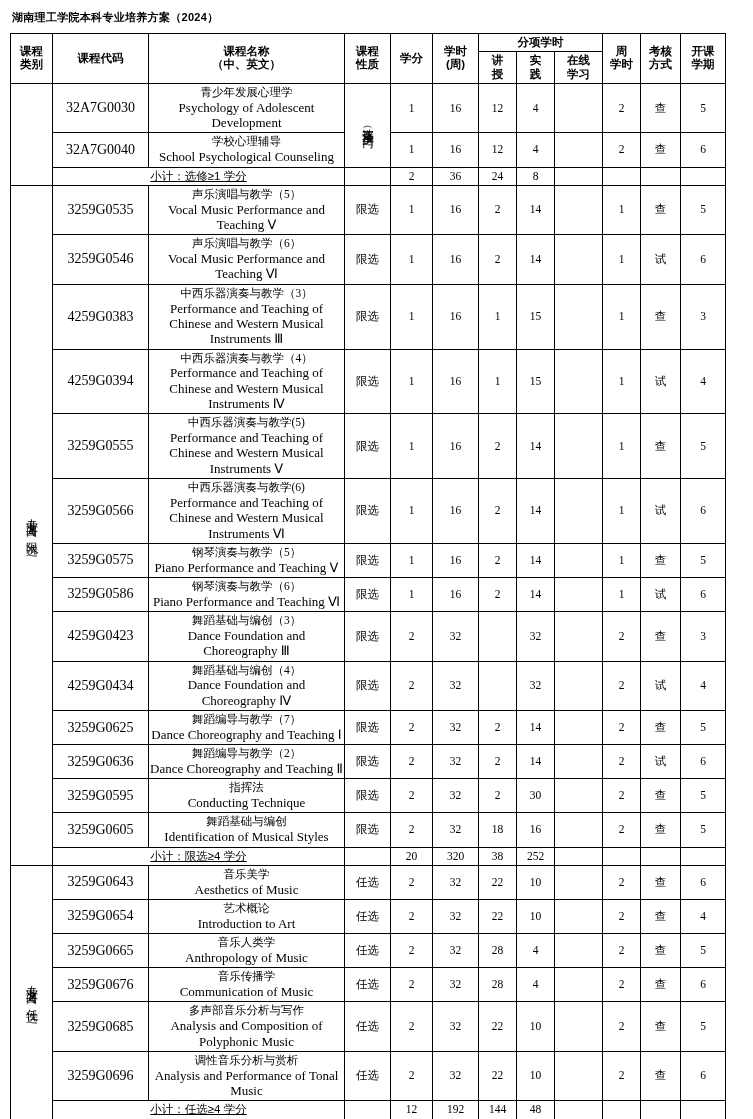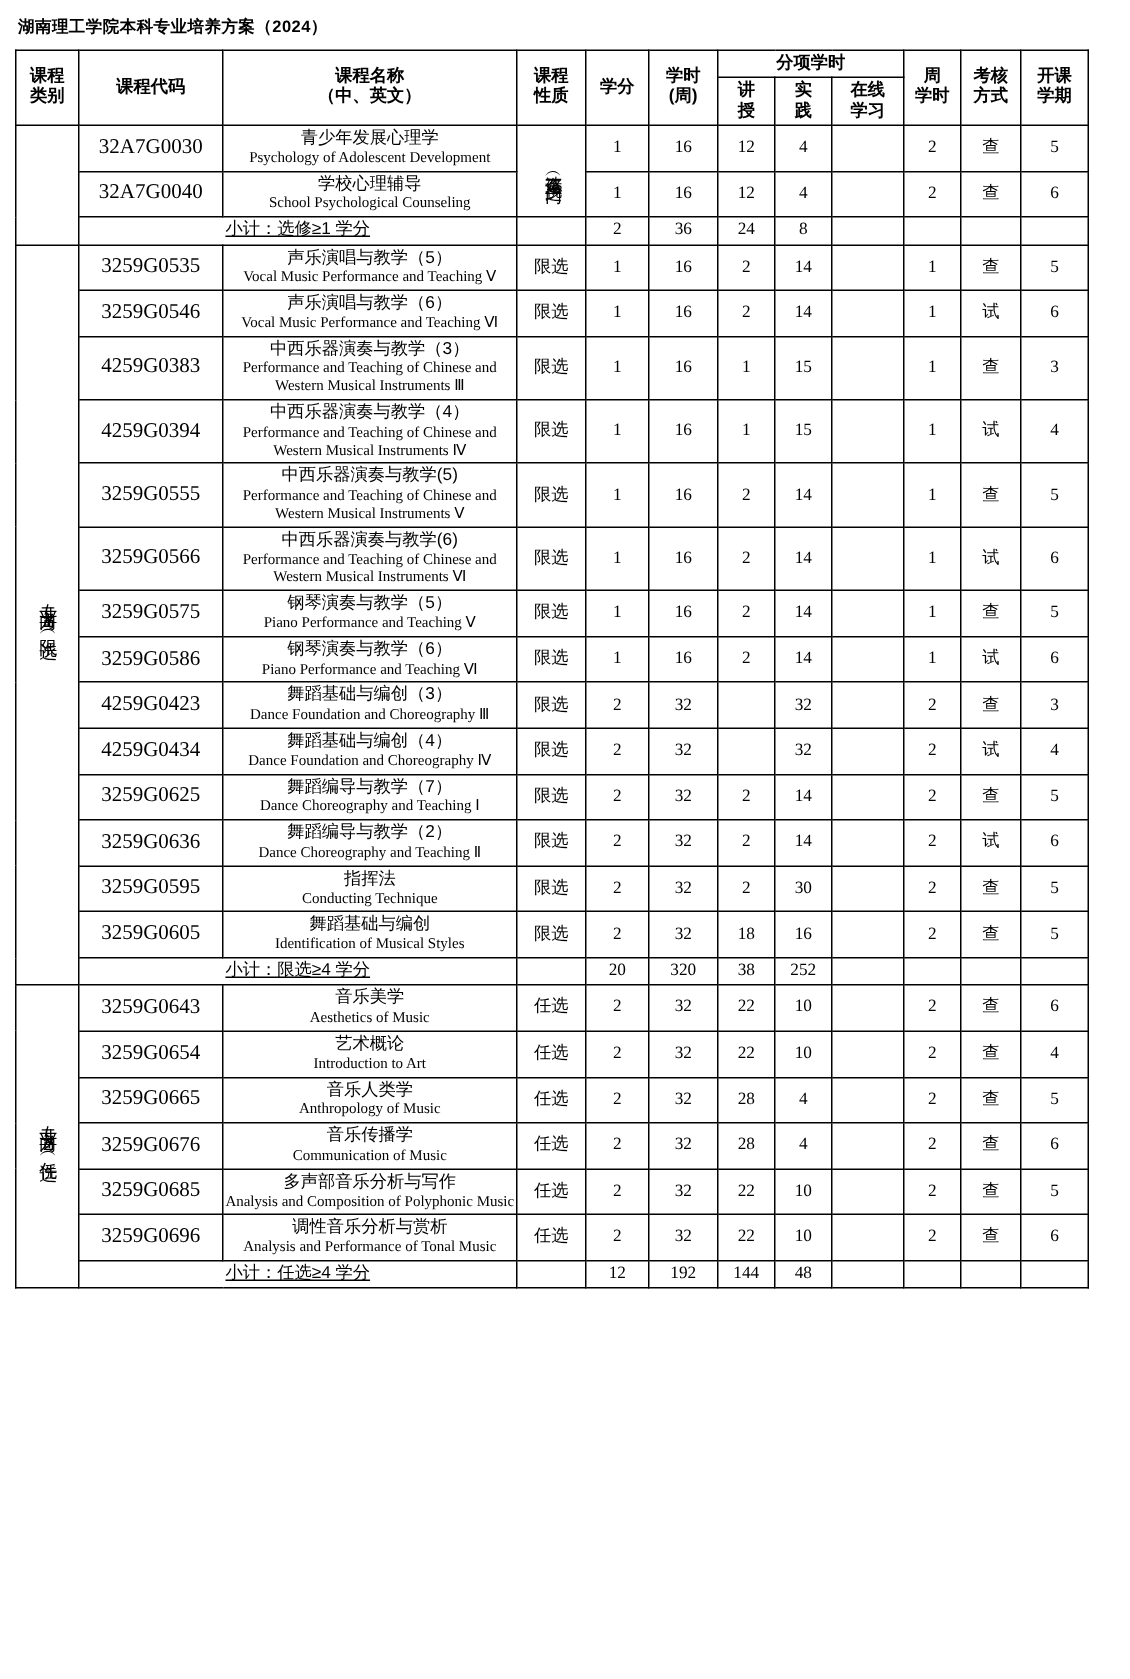--- a/index.html
+++ b/index.html
@@ -48,28 +48,28 @@
     text-orientation:upright;
     letter-spacing:2px;
     font-family:"Liberation Sans", sans-serif;
     font-size:12px;
     line-height:1.1;
     margin:0 auto;
     display:inline-block;
     white-space:pre-line;
   }
   .cn{
-    font-family:Liberation Sans, sans-serif;
+    font-family:Liberation Serif, serif;
     font-size:11.5px;
     display:block;
     line-height:1.2;
   }
   .en{
     font-family:"Liberation Serif", serif;
-    font-size:10px;
+    font-size:13px;
     display:block;
     line-height:1.18;
   }
   .code{
     font-family:"Liberation Serif", serif;
     font-size:14px;
   }
   .prop{
     font-family:"Liberation Sans", sans-serif;
     font-size:11.5px;

